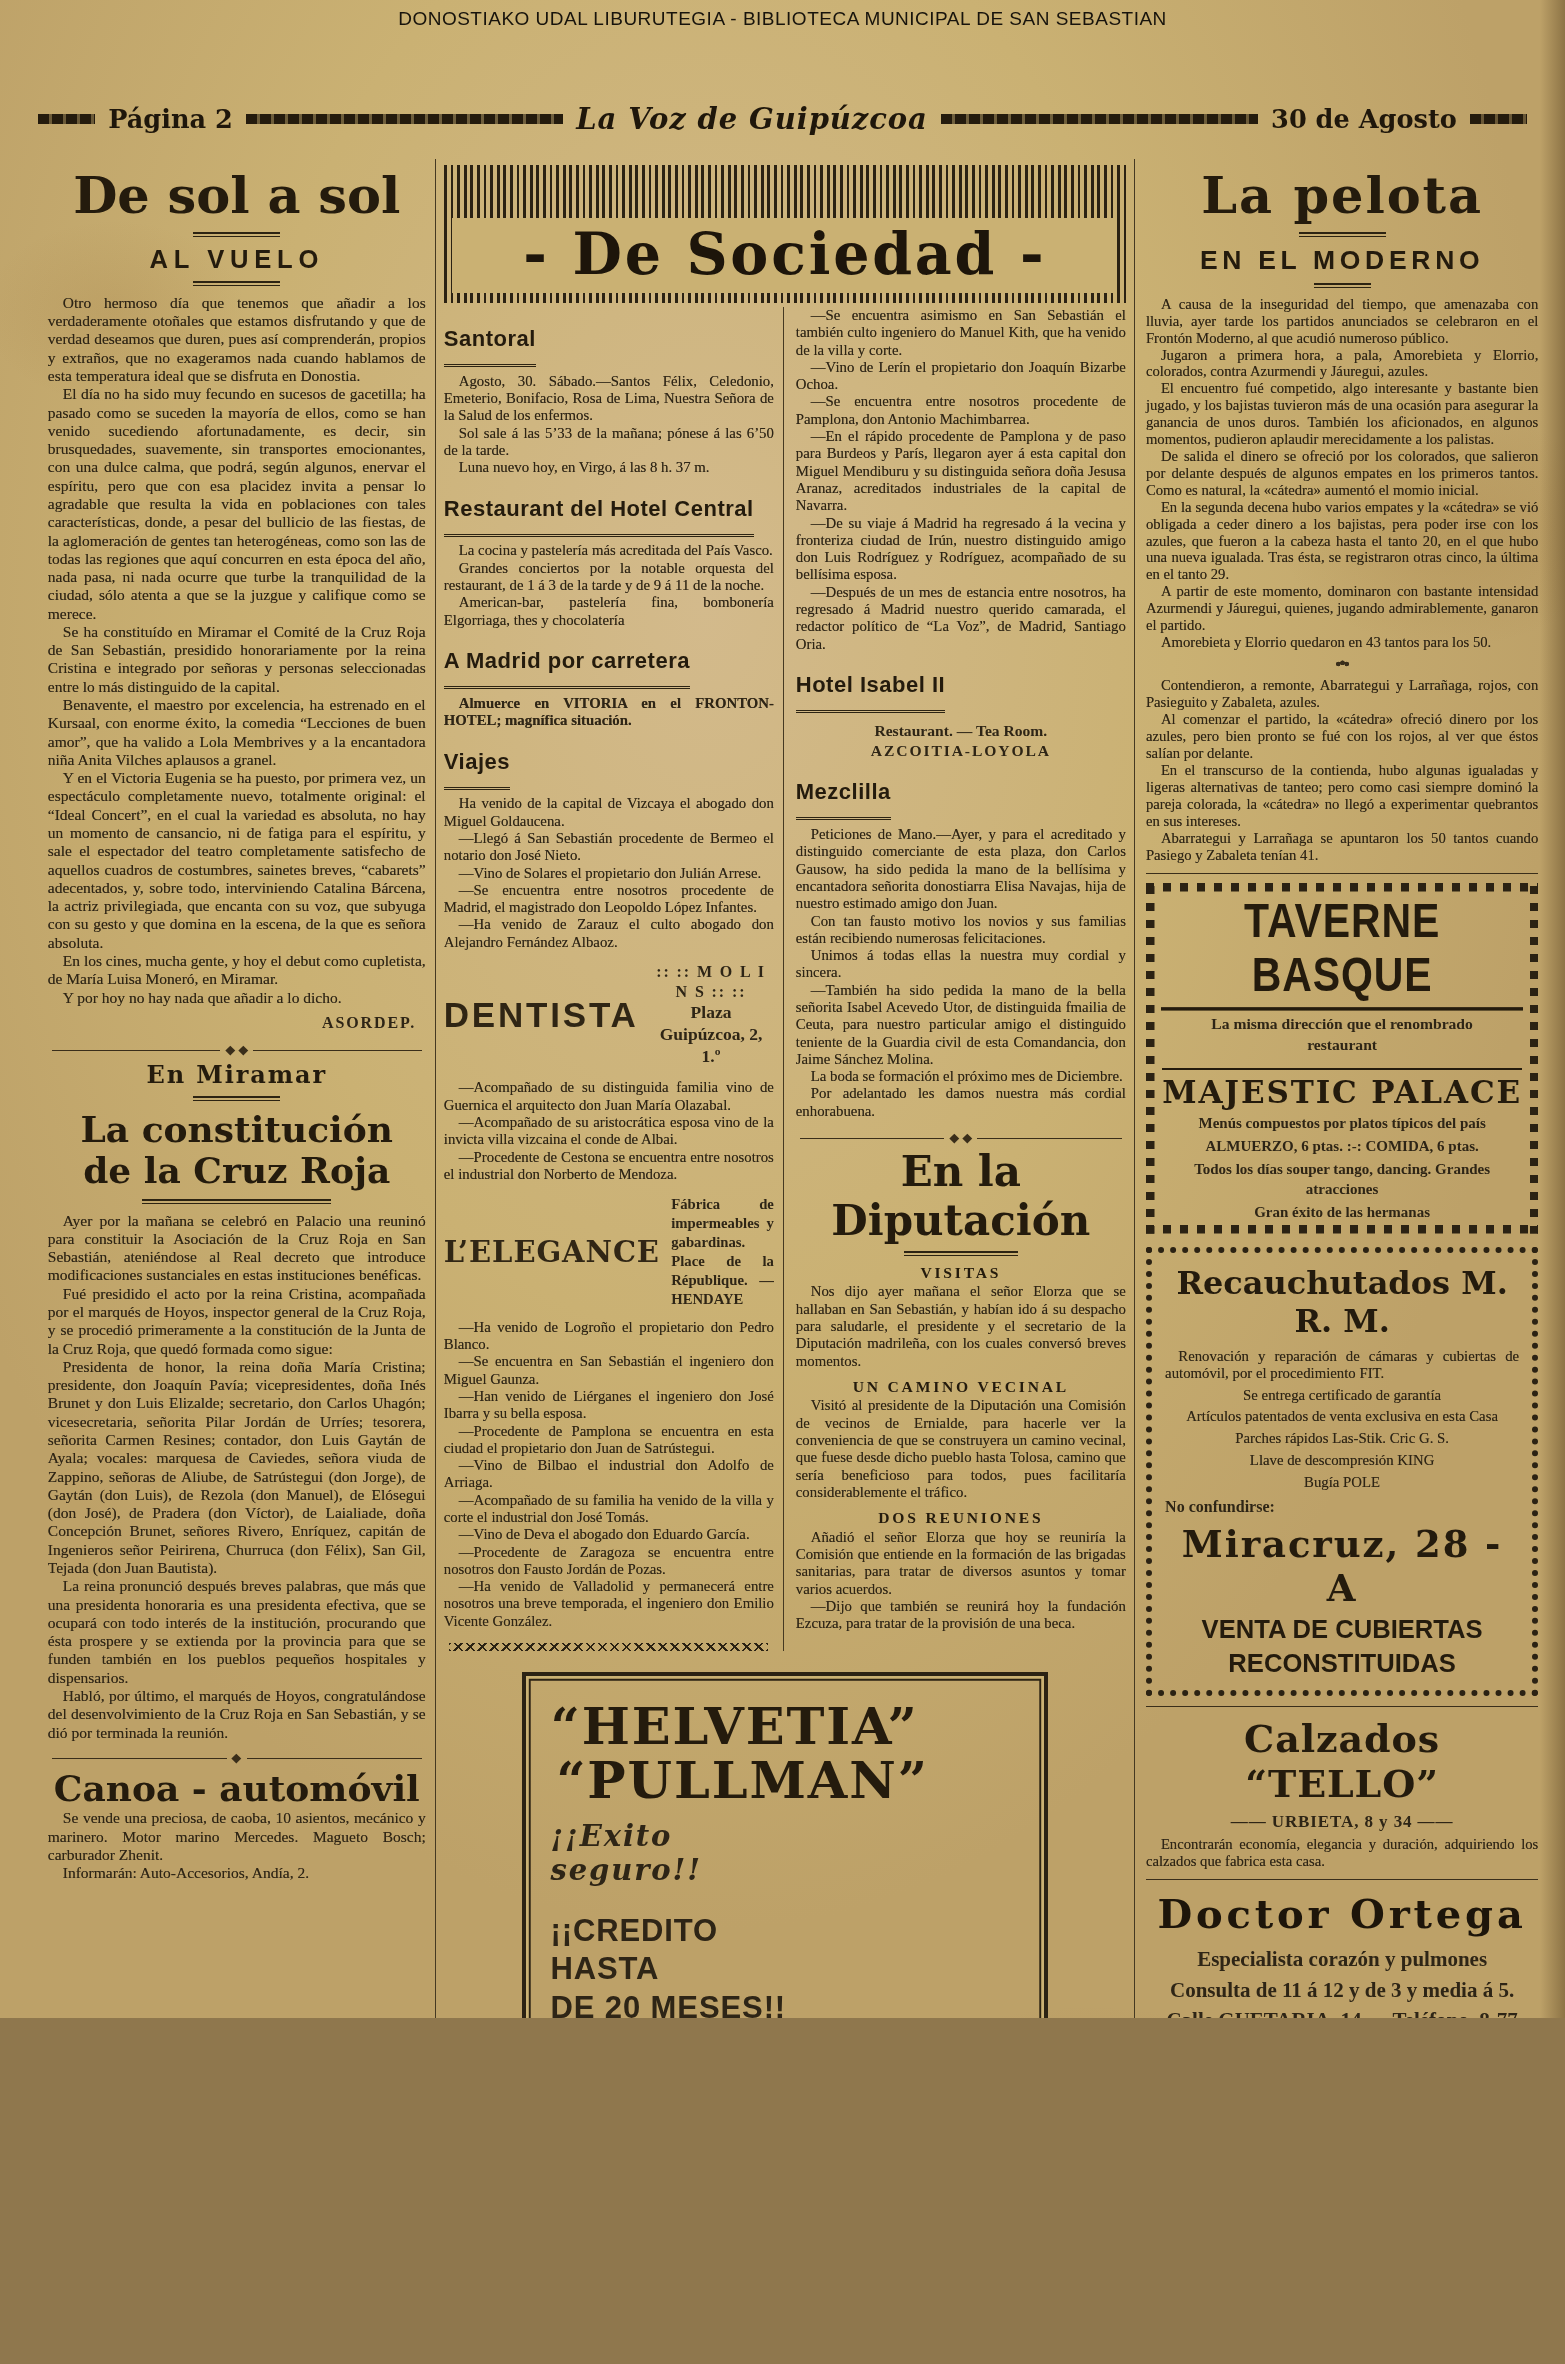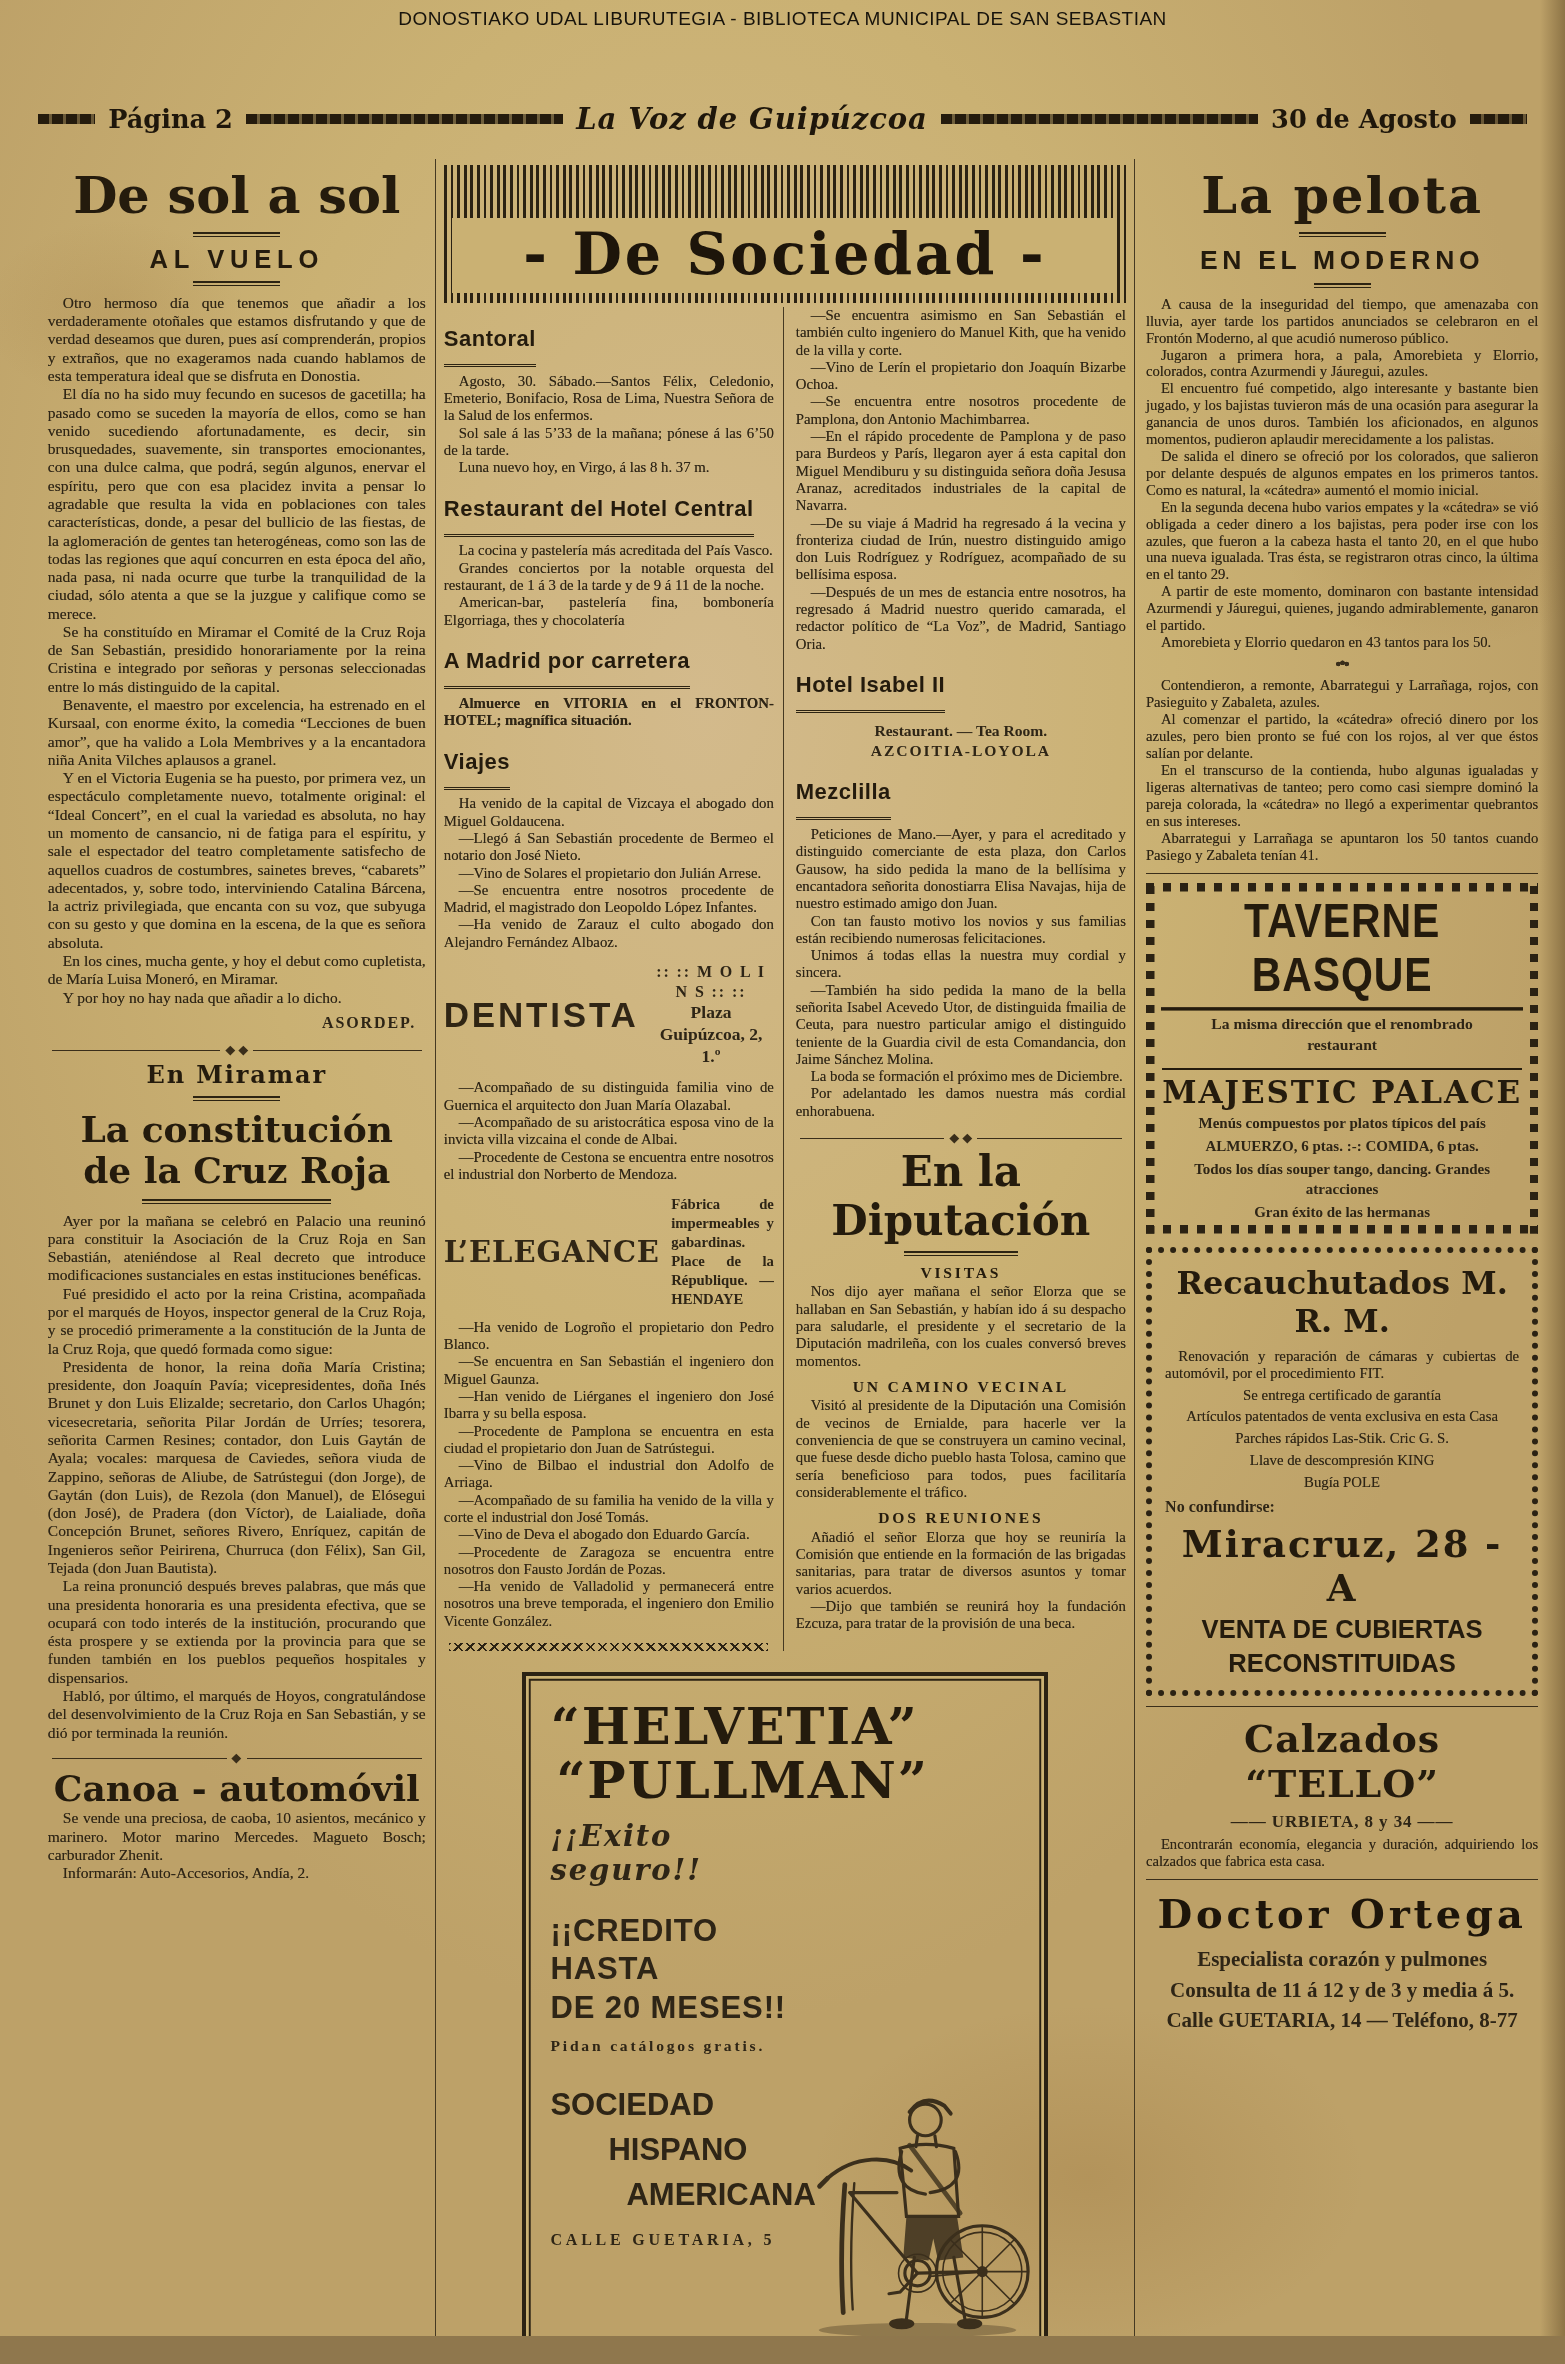--- a/index.html
+++ b/index.html
@@ -1,17 +1,17 @@
 <!DOCTYPE html>
 <html style="font-size:15px"><head>
 <meta charset="utf-8">
 <style>
   html,body{margin:0;padding:0;background:#8f774d;}
   .page{
-    position:relative;width:1565px;height:2336px;overflow:hidden;
+    position:relative;width:1565px;height:2018px;overflow:hidden;
     background:
       radial-gradient(ellipse 397px 246px at 1088px 2177px, rgba(133,86,30,.18), transparent 70%),
       radial-gradient(ellipse 246px 170px at 1448px 530px, rgba(133,86,30,.15), transparent 70%),
       radial-gradient(ellipse 189px 132px at 114px 312px, rgba(133,86,30,.12), transparent 70%),
       radial-gradient(ellipse 852px 1325px at 45% 30%, #d3ba8c 0%, #cab173 55%, #bda168 100%);
     color:#2e2516;
     font-family:"Liberation Serif", serif;
   }
   .page::after{content:"";position:absolute;top:0;right:0;width:24.6px;height:100%;
     background:linear-gradient(90deg, transparent, rgba(62,42,14,.38));pointer-events:none;}

